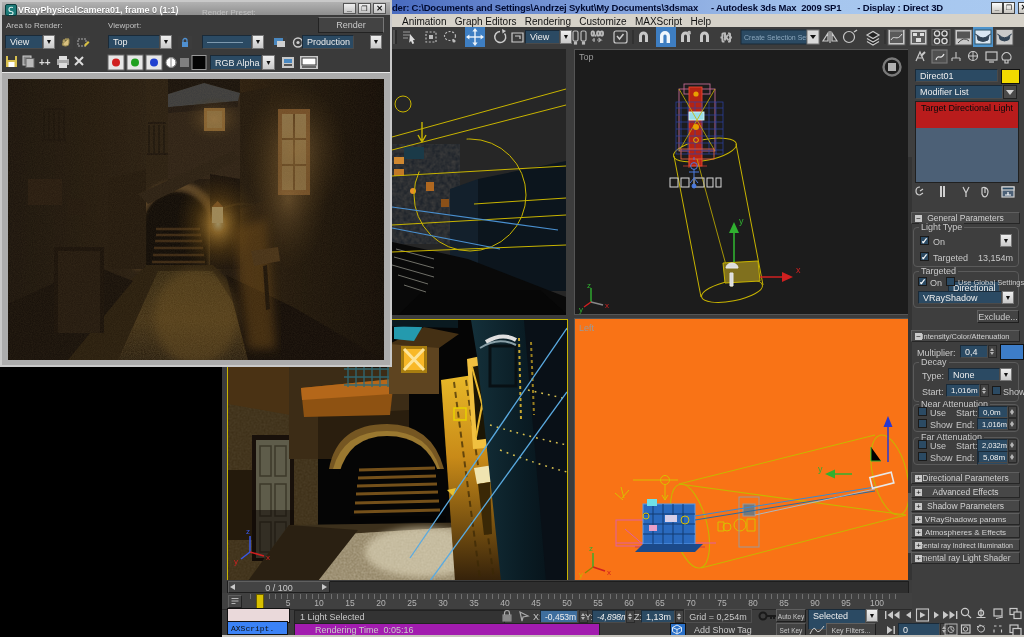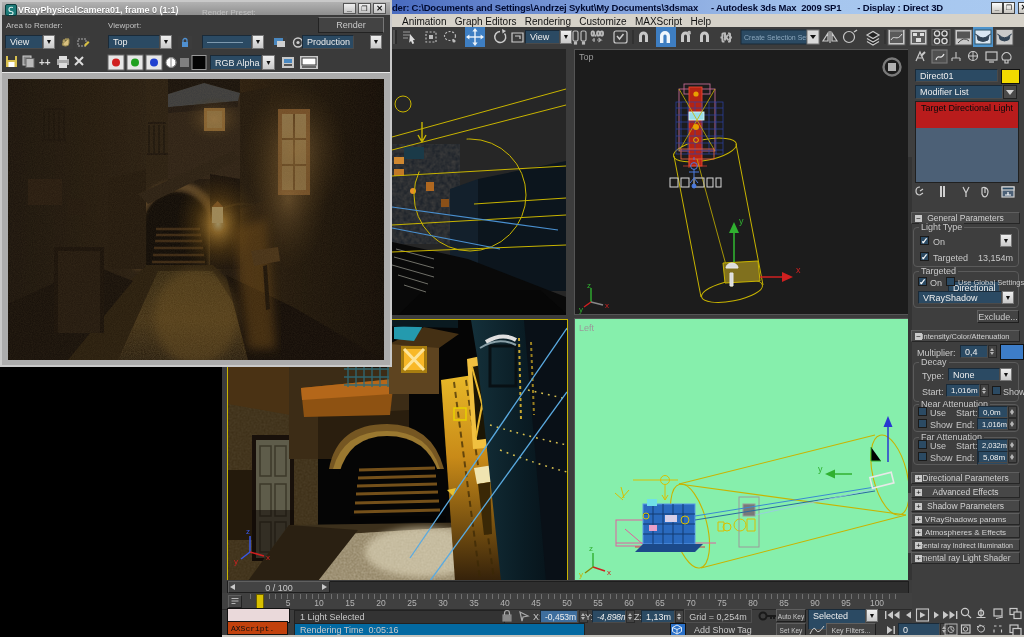--- a/index.html
+++ b/index.html
@@ -389,21 +389,21 @@
       <path d="M22 232 v-16" stroke="#3858e8" stroke-width="1.5"></path>
             <text x="18" y="214" fill="#3858e8">z</text>
       <path d="M22 232 l14 4" stroke="#d02020" stroke-width="1.5"></path>
             <text x="38" y="240" fill="#d02020">x</text>
       <path d="M22 232 l-9 7" stroke="#3858e8" stroke-width="1.5"></path>
             <text x="6" y="244" fill="#d02020">y</text>
     </g>
   </svg>
   </div>
 
-  <div class="abs" style="left:352px;top:318px;width:334px;height:262px;background:#86efac;border:1px solid #555;border-right-color:#222;overflow:hidden;" id="vp-br">
+  <div class="abs" style="left:352px;top:318px;width:334px;height:262px;background:#f97316;border:1px solid #555;border-right-color:#222;overflow:hidden;" id="vp-br">
   <svg width="334" height="262">
     <text x="4" y="12" fill="#9a9a9a" font-size="9" font-family="Liberation Sans">Left</text>
 
     <g stroke="#c8b400" fill="none" stroke-width="1.1">
       <ellipse cx="115" cy="207" rx="17" ry="43" transform="rotate(-14 115 207)"></ellipse>
       <ellipse cx="315" cy="156" rx="17" ry="41" transform="rotate(-14 315 156)"></ellipse>
       <line x1="104" y1="165" x2="300" y2="116"></line>
       <line x1="126" y1="249" x2="331" y2="196"></line>
       <line x1="104" y1="165" x2="331" y2="196"></line>
     </g>
@@ -638,23 +638,23 @@
     <div class="abs" style="left:412px;top:32px;">Z:</div>
     <div class="abs blue" style="left:419px;top:30px;width:34px;height:13px;">1,13m</div>
     <div class="abs spin" style="left:453px;top:30px;"></div>
     <div class="abs" style="left:462px;top:29px;width:68px;height:14px;background:#3a3a3a;border:1px solid #4e4e4e;line-height:14px;text-align:center;box-sizing:border-box;">Grid = 0,254m</div>
     <svg width="30" height="14" style="position:absolute;left:534px;top:29px">
       <circle cx="7" cy="7" r="3.5" stroke="#1a1a1a" fill="none" stroke-width="2"></circle>
       <path d="M10 7 h12 m-4 0 v3 m-3-3 v3" stroke="#1a1a1a" stroke-width="2"></path>
     </svg>
 
     <div class="abs" style="left:5px;top:28px;width:61px;height:13px;background:#ead9da;border:1px solid #111;"></div>
-    <div class="abs" style="left:5px;top:41px;width:61px;height:14px;background:#c2410c;border:1px solid #111;color:#111;font-family:'Liberation Mono',monospace;font-size:8px;line-height:14px;padding-left:3px;box-sizing:border-box;">AXScript.</div>
-
-    <div class="abs" style="left:72px;top:43px;width:284px;height:12px;background:#0369a1;border:1px solid #222;border-bottom-color:#555;line-height:12px;padding-left:5px;">Rendering Time&nbsp; 0:05:16</div>
+    <div class="abs" style="left:5px;top:41px;width:61px;height:14px;background:#3b82f6;border:1px solid #111;color:#111;font-family:'Liberation Mono',monospace;font-size:8px;line-height:14px;padding-left:3px;box-sizing:border-box;">AXScript.</div>
+
+    <div class="abs" style="left:72px;top:43px;width:284px;height:12px;background:#a21caf;border:1px solid #222;border-bottom-color:#555;line-height:12px;padding-left:20px;">Rendering Time&nbsp; 0:05:16</div>
     <div class="abs" style="left:448px;top:43px;width:14px;height:13px;background:#2a70c8;border:1px solid #111;">
       <svg width="12" height="11">
             <path d="M6 1 l4.5 2.5 v4 L6 10 1.5 7.5 v-4z M6 5.5 v4.5 M1.5 3.5 l4.5 2 4.5-2" stroke="#dce8f4" fill="none"></path>
           </svg>
     </div>
     <div class="abs" style="left:472px;top:45px;">Add Show Tag</div>
   </div>
 
   <div class="abs btn" style="left:554px;top:609px;width:30px;height:13px;line-height:13px;font-size:6.5px;">Auto Key</div>
   <div class="abs blue" style="left:586px;top:609px;width:58px;height:21px;">Selected</div>

